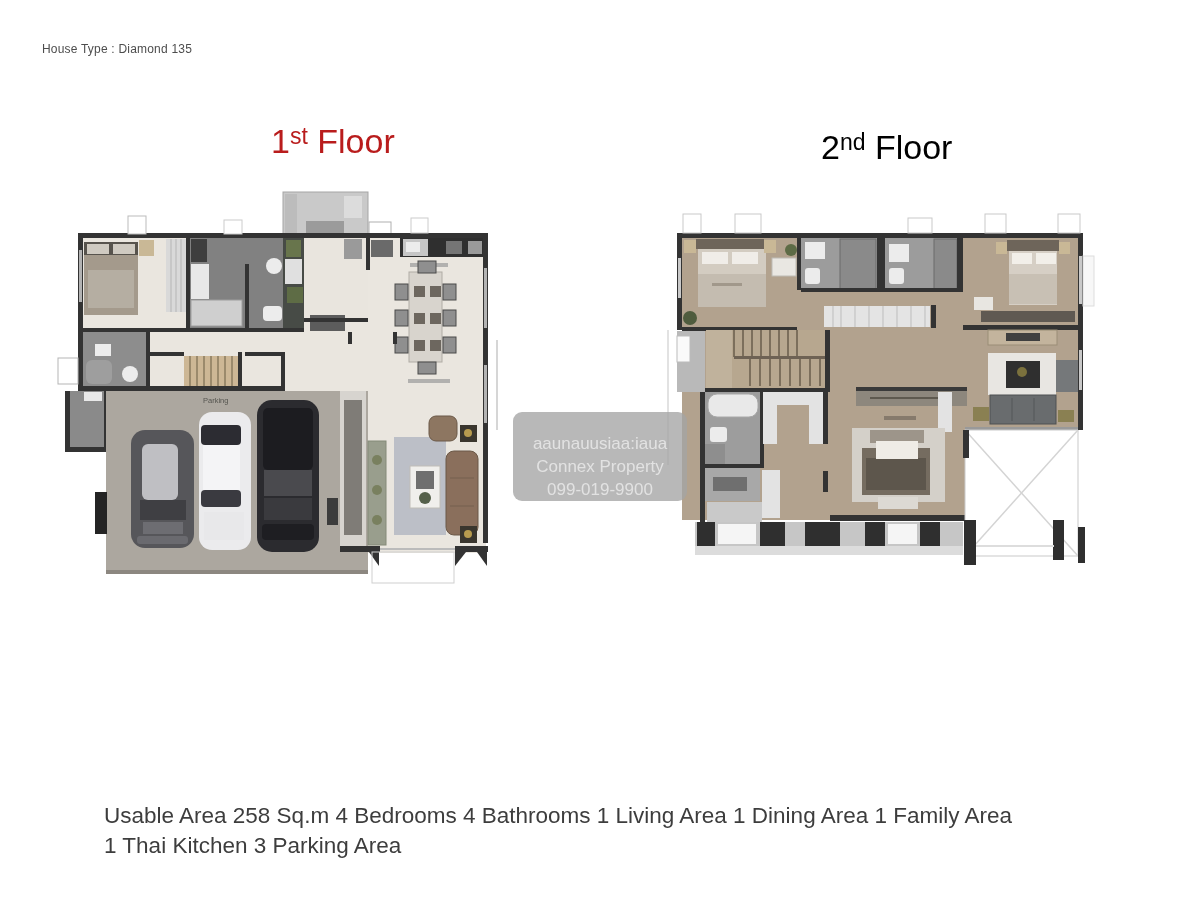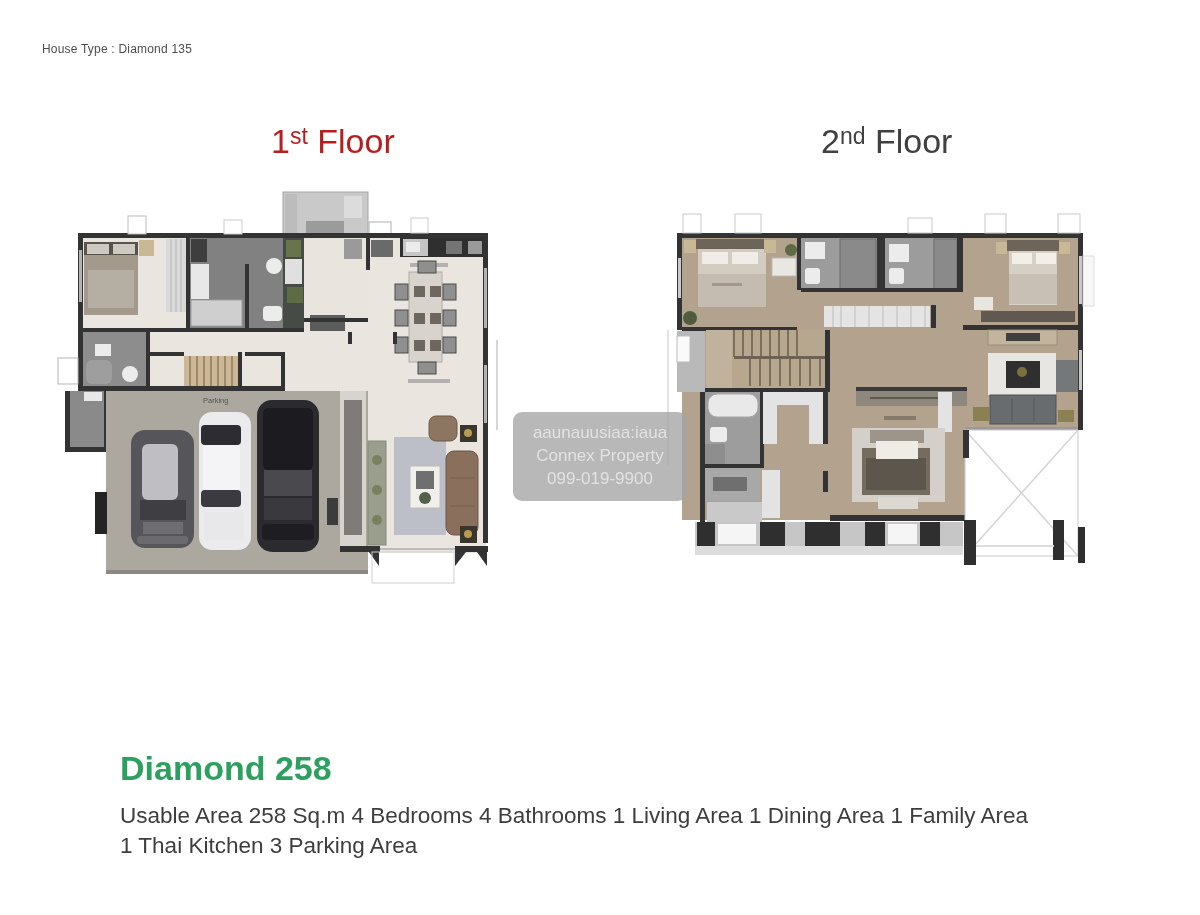--- a/index.html
+++ b/index.html
@@ -7,21 +7,21 @@
 .abs{position:absolute}
 </style>
 </head>
 <body>
 <div class="page">
 
 <div class="abs" style="left:42px;top:42px;font-size:12px;color:#4d4d4d;letter-spacing:0.2px">House Type : Diamond 135</div>
 
 <div class="abs" style="left:271px;top:122px;font-size:34px;color:#b91c1c">1<span style="font-size:23px;vertical-align:9px">st</span> Floor</div>
 
-<div class="abs" style="left:821px;top:122px;font-size:34px;color:#404040">2<span style="font-size:23px;vertical-align:9px">nd</span> Floor</div>
+<div class="abs" style="left:821px;top:128px;font-size:34px;color:#000000">2<span style="font-size:23px;vertical-align:9px">nd</span> Floor</div>
 
 <svg class="abs" style="left:0;top:0" width="1200" height="915" viewBox="0 0 1200 915">
 <g id="floor1">
 
 <rect x="283" y="192" width="85" height="43" fill="#c9c9c9" stroke="#a5a5a5" stroke-width="1"></rect>
 
 <rect x="344" y="196" width="18" height="22" fill="#dcdcdc"></rect>
 
 <rect x="306" y="221" width="38" height="13" fill="#9b9b9b"></rect>
 
@@ -464,19 +464,18 @@
 <rect x="677" y="233" width="406" height="5" fill="#333333"></rect>
 
 <rect x="683" y="214" width="18" height="19" fill="#ffffff" stroke="#c9c9c9" stroke-width="1"></rect>
 <rect x="735" y="214" width="26" height="19" fill="#ffffff" stroke="#c9c9c9" stroke-width="1"></rect>
 <rect x="908" y="218" width="24" height="15" fill="#ffffff" stroke="#c9c9c9" stroke-width="1"></rect>
 <rect x="985" y="214" width="21" height="19" fill="#ffffff" stroke="#c9c9c9" stroke-width="1"></rect>
 <rect x="1058" y="214" width="22" height="19" fill="#ffffff" stroke="#c9c9c9" stroke-width="1"></rect>
 </g>
 </svg>
 
-<div class="abs" style="left:513px;top:412px;width:174px;height:89px;background:rgba(164,164,164,0.78);border-radius:9px;color:#e2e2e2;text-align:center;font-size:17px;line-height:23px;padding-top:9px;box-sizing:border-box">aaunauusiaa:iaua<br>Connex Property<br>099-019-9900</div>
-
-<div class="abs" style="left:120px;top:749px;font-size:34px;font-weight:bold;color:#2da05f">Diamond 258</div>
-
-<div class="abs" style="left:120px;top:801px;font-size:22.5px;color:#3d3d3d;line-height:30px">Usable Area 258 Sq.m 4 Bedrooms 4 Bathrooms 1 Living Area 1 Dining Area 1 Family Area<br>1 Thai Kitchen 3 Parking Area</div>
+<div class="abs" style="left:513px;top:412px;width:174px;height:89px;background:rgba(164,164,164,0.78);border-radius:9px;color:#e2e2e2;text-align:center;font-size:17px;line-height:23px;padding-top:20px;box-sizing:border-box">aaunauusiaa:iaua<br>Connex Property<br>099-019-9900</div>
+
+
+<div class="abs" style="left:104px;top:801px;font-size:22.5px;color:#3d3d3d;line-height:30px">Usable Area 258 Sq.m 4 Bedrooms 4 Bathrooms 1 Living Area 1 Dining Area 1 Family Area<br>1 Thai Kitchen 3 Parking Area</div>
 
 </div>
 
 </body></html>

